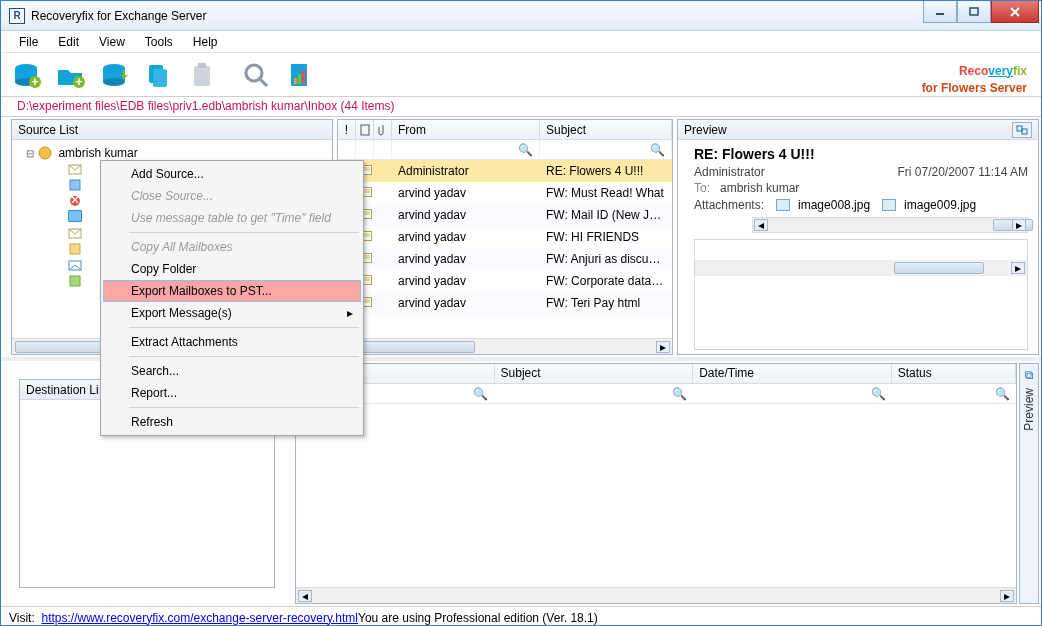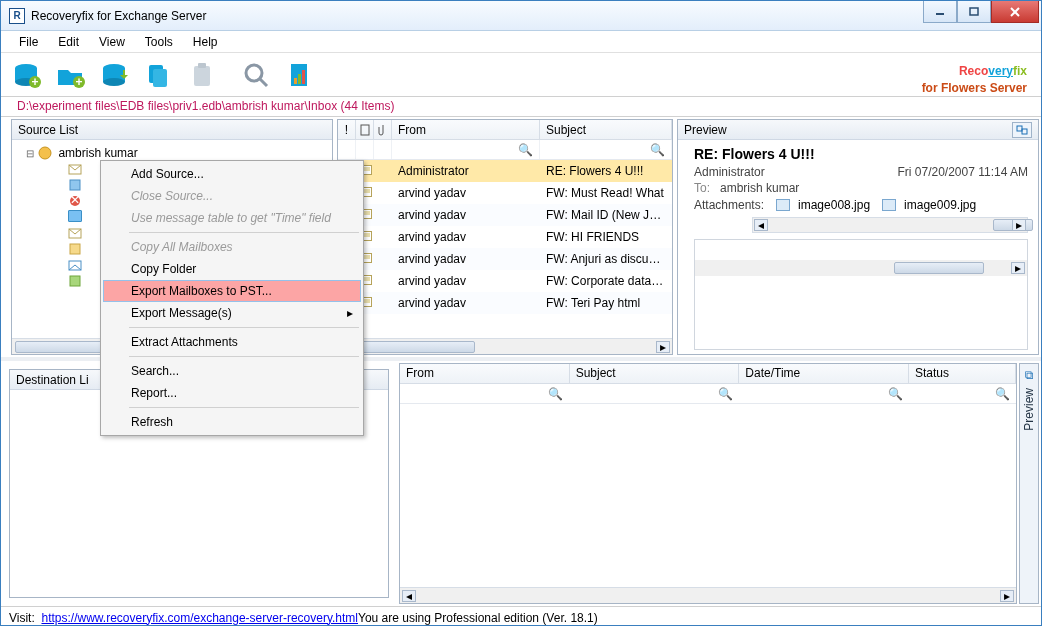--- a/index.html
+++ b/index.html
@@ -91,21 +91,21 @@
 .mini-hscroll .thumb{position:absolute; left:240px; top:1px; height:12px; width:40px; background:linear-gradient(to bottom,#e7eef7,#cdd9e7); border:1px solid #a9b8cb; border-radius:2px;}
 .preview-content { flex:1; border:1px solid #d0d6de; min-height:20px; margin-left:6px; }
 .preview-content .hscroll-fake { border-top:none; }
 .preview-content .hscroll-fake .thumb{ left:60%; width:90px; }
 
 
 .mid-split { height: 4px; background: #eceff3; }
 
 
 .dest { display: flex; height: 245px; }
-.dest-left { width: 380px; border: 1px solid #a7b5c6; margin: 8px; background: #fff; display:flex; flex-direction:column;}
+.dest-left { width: 256px; border: 1px solid #a7b5c6; margin: 18px; background: #fff; display:flex; flex-direction:column;}
 .dest-main { flex: 1; border: 1px solid #a7b5c6; margin: 2px; background: #fff; display:flex; flex-direction:column; position:relative;}
 .dest-main .cols { display: flex; height: 20px; border-bottom: 1px solid #d6dde6; background: linear-gradient(to bottom, #f9fbfd, #eef2f7);}
 .dest-main .col { border-right: 1px solid #d6dde6; padding: 2px 6px; flex:1; }
 .dest-main .filterrow { display:flex; height:20px; border-bottom:1px solid #e5e9ef;}
 .dest-main .filterrow .cell { flex:1; padding:2px 6px; display:flex; justify-content:flex-end; align-items:center;}
 .dest-main .blank { flex:1; }
 .dest-main .hscroll-fake .arrow-l { position:absolute; left:2px; top:2px; width:14px; height:12px; background:#e7eef7; border:1px solid #a9b8cb; display:flex; align-items:center; justify-content:center;}
 .side-preview { width: 20px; border:1px solid #a7b5c6; margin:2px 2px 2px 0; background:#eef3f9; display:flex; flex-direction:column; align-items:center; }
 .side-preview .ic { margin-top:4px; color:#1a6fb5;}
 .side-preview .txt { writing-mode: vertical-rl; transform: rotate(180deg); margin-top:6px; color:#234; }

